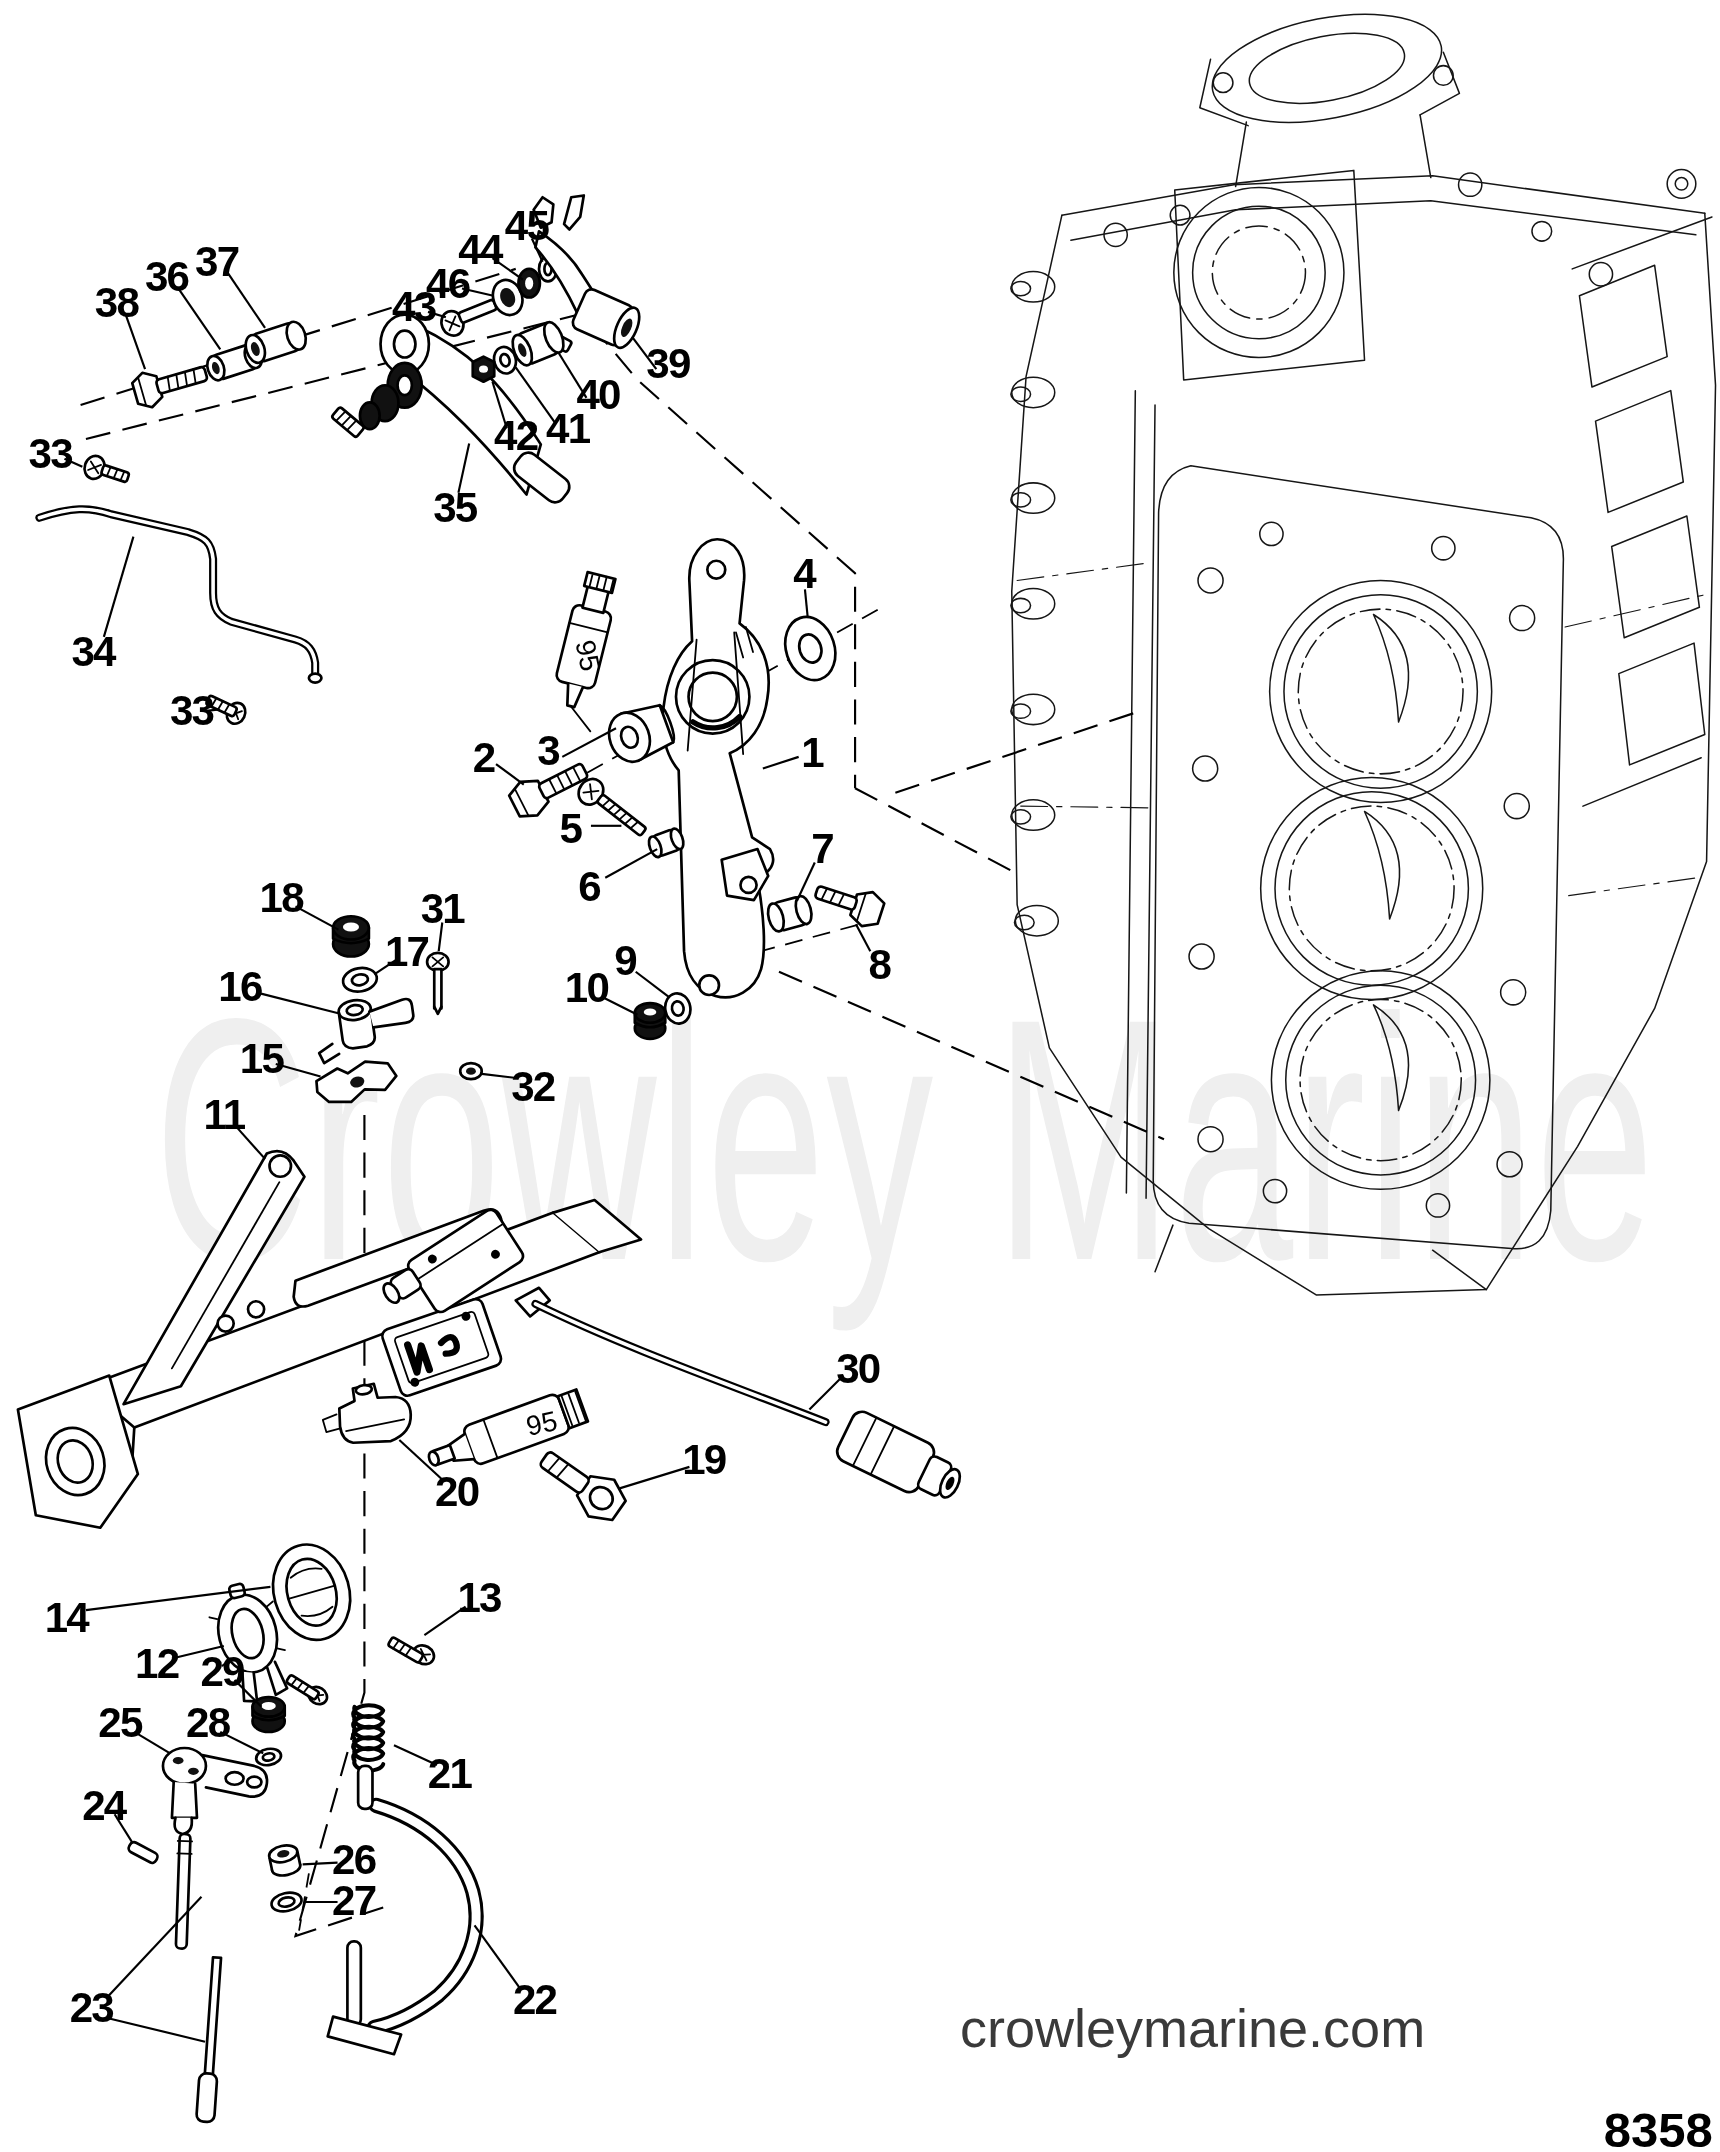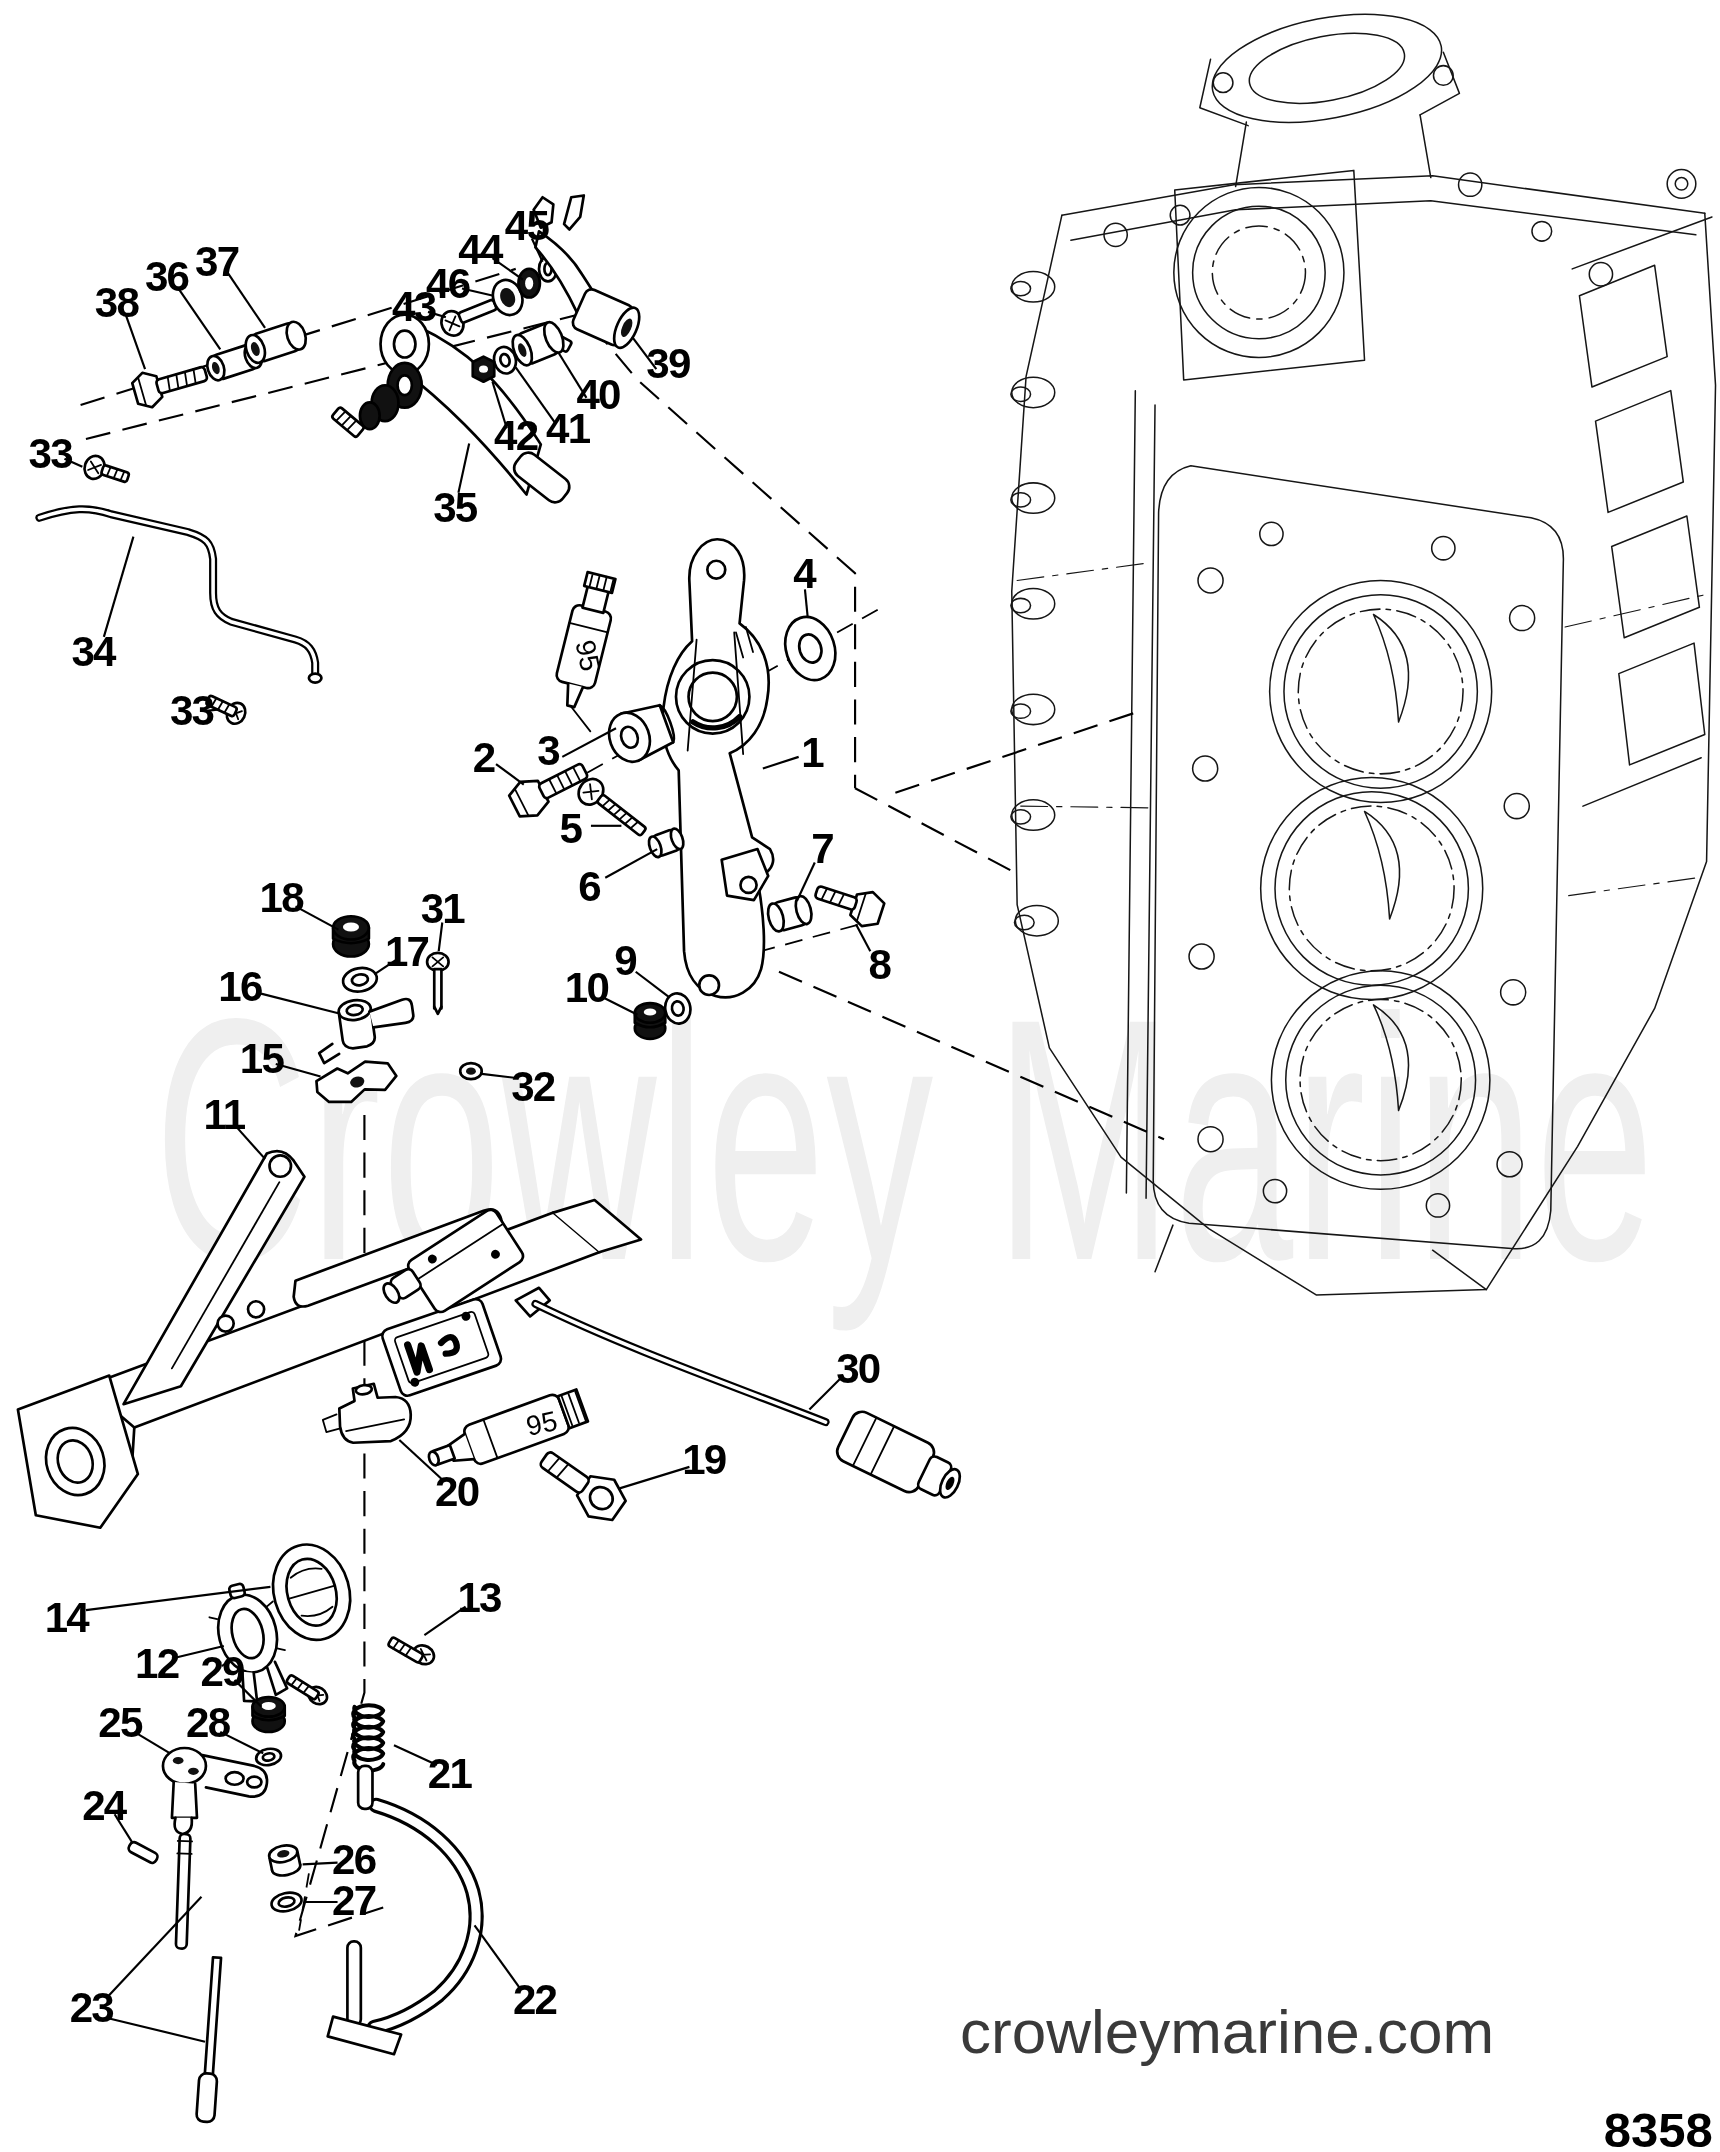--- a/index.html
+++ b/index.html
@@ -2,21 +2,21 @@
 <html style="font-size:14.3px"><head>
 <meta charset="utf-8">
 <style>
   html,body{margin:0;padding:0;background:#fff;}
   .page{position:relative;width:1720px;height:2153px;background:#fff;overflow:hidden;
         font-family:"Liberation Sans",sans-serif;}
   .wm{position:absolute;left:154px;top:967px;font-size:345px;line-height:1;color:#efefef;
       white-space:nowrap;transform:scaleX(0.62);transform-origin:0 0;letter-spacing:1.8px;
       font-weight:400;user-select:none;}
   .svgwrap{position:absolute;left:0;top:0;}
-  .site{position:absolute;left:960px;top:2001px;font-size:62px;color:#3a3a3a;
+  .site{position:absolute;left:960px;top:2001px;font-size:54px;color:#3a3a3a;
         letter-spacing:0px;line-height:1;}
   .fig{position:absolute;right:7.2px;top:2106px;font-size:49px;font-weight:bold;color:#000;line-height:1;}
   text.callout{font-family:"Liberation Sans",sans-serif;font-weight:bold;font-size:47px;
       letter-spacing:-2px;fill:#000;}
   text.tube{font-family:"Liberation Sans",sans-serif;font-size:31px;fill:#000;}
   svg *{vector-effect:none;}
 </style>
 </head>
 <body>
 

